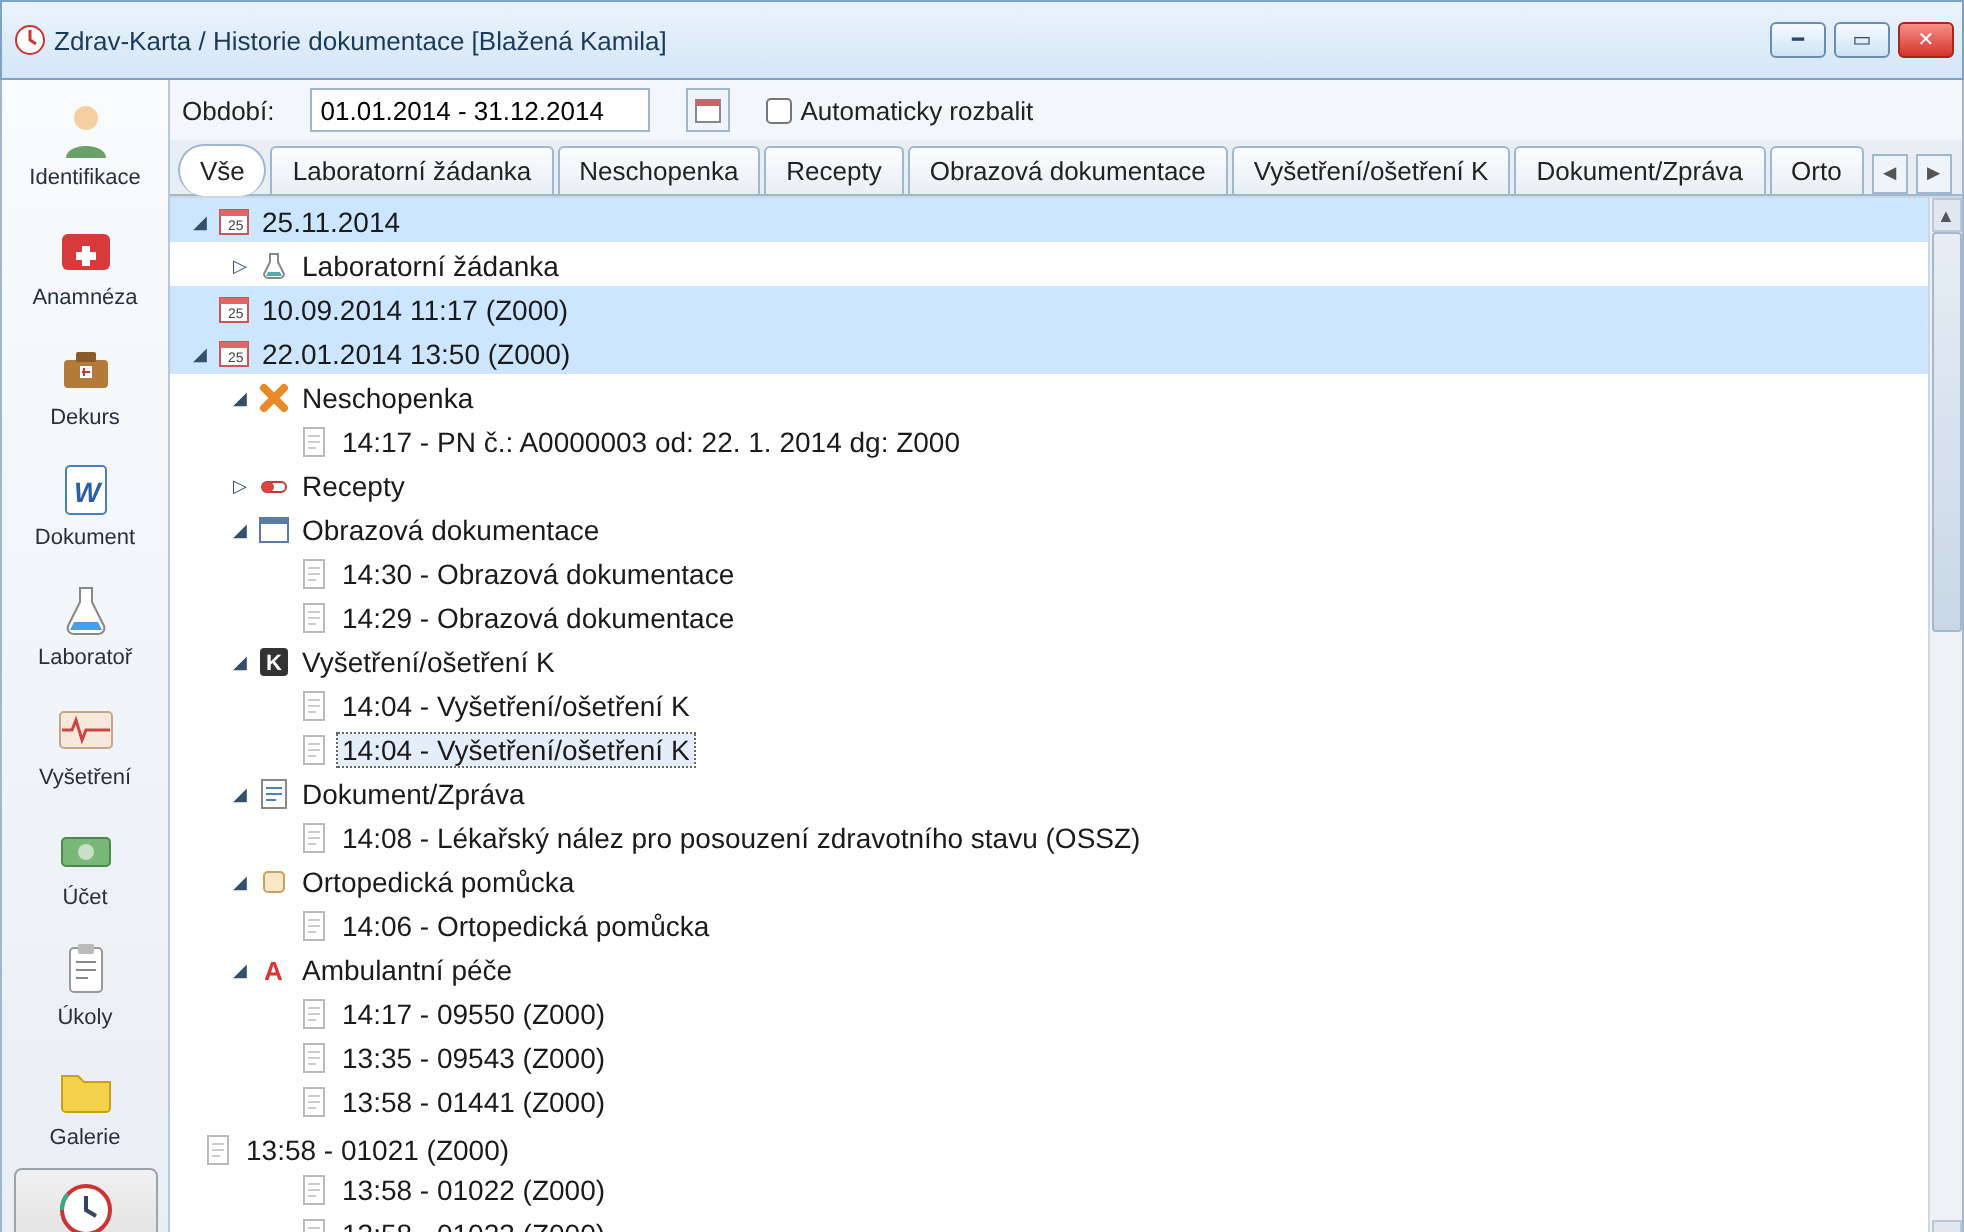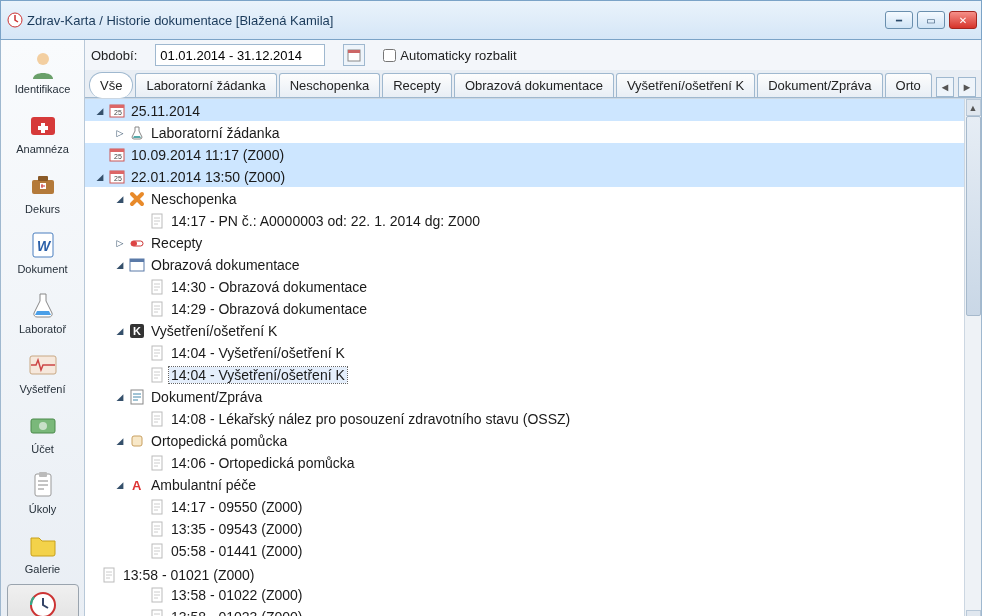--- a/index.html
+++ b/index.html
@@ -463,21 +463,21 @@
             <span class="label">13:35 - 09543 (Z000)</span>
           </div>
           <div class="tree-row" style="padding-left: 48px;">
             <span class="expander"></span>
             <span class="rowicon">
               <svg width="16" height="16" viewBox="0 0 16 16">
                 <rect x="3" y="1" width="10" height="14" fill="#fff" stroke="#bbb"></rect>
                 <path d="M5 5h6M5 8h6M5 11h4" stroke="#ccc"></path>
               </svg>
             </span>
-            <span class="label">05:58 - 01441 (Z000)</span>
+            <span class="label">13:58 - 01441 (Z000)</span>
           </div>
           <div class="tree-row" style=" align-items: flex-end;">
             <span class="expander"></span>
             <span class="rowicon">
               <svg width="16" height="16" viewBox="0 0 16 16">
                 <rect x="3" y="1" width="10" height="14" fill="#fff" stroke="#bbb"></rect>
                 <path d="M5 5h6M5 8h6M5 11h4" stroke="#ccc"></path>
               </svg>
             </span>
             <span class="label">13:58 - 01021 (Z000)</span>

